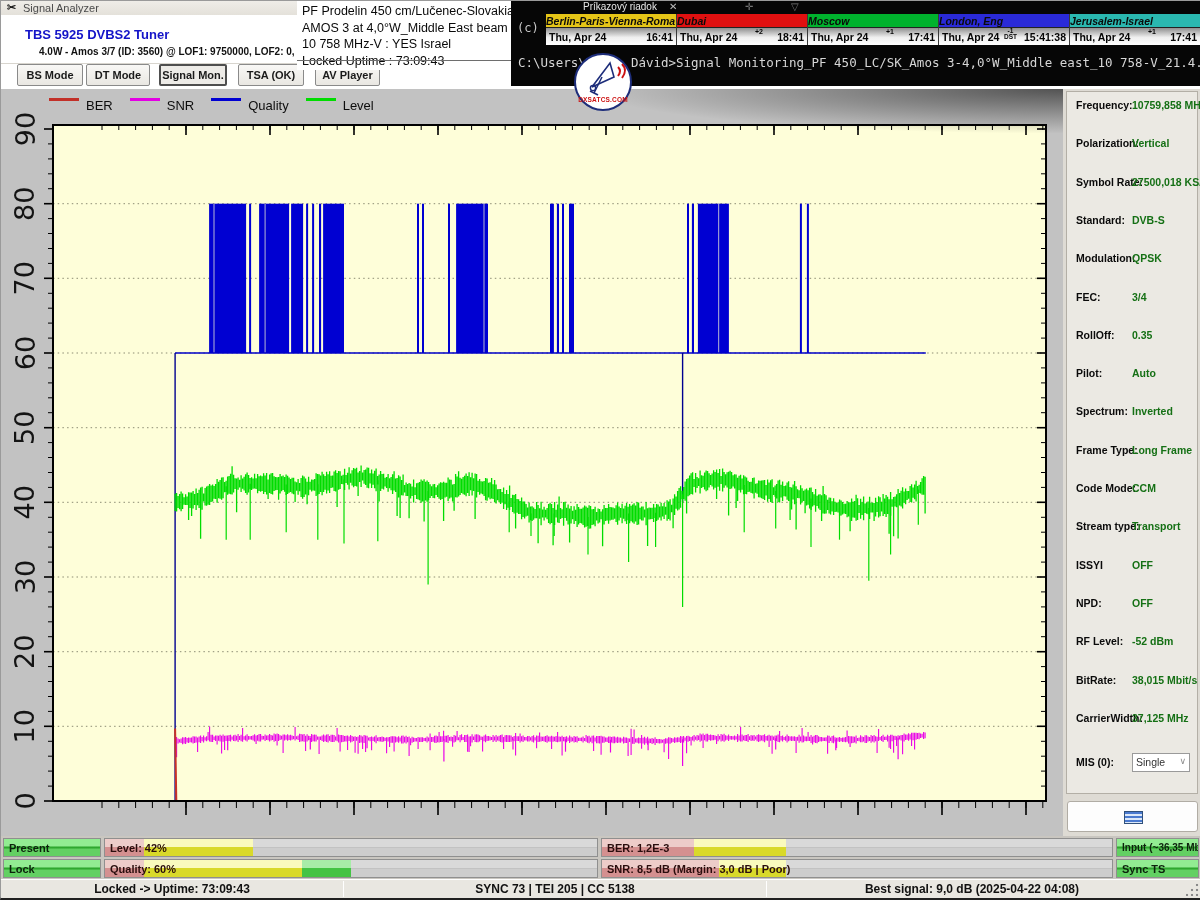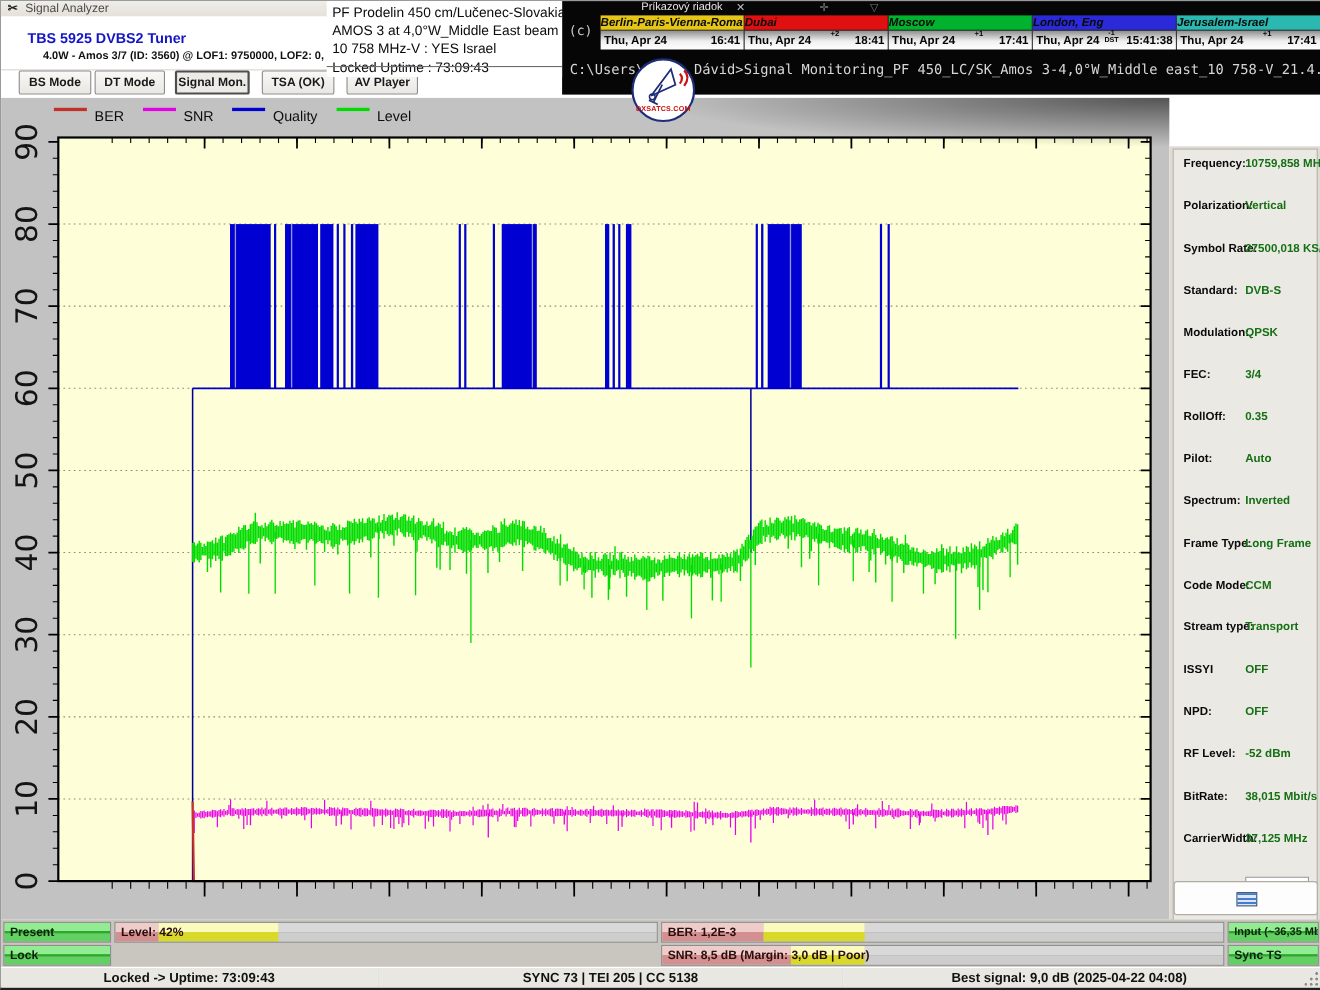--- a/index.html
+++ b/index.html
@@ -60,21 +60,21 @@
   
   #chart-wrap { position:absolute; left:0; top:88px; width:1062px; height:747px; background:#c2c2c2; }
   #cmd-shadow { position:absolute; left:600px; top:88px; width:462px; height:44px; z-index:5;
     background:radial-gradient(ellipse at 100% 0%, rgba(15,15,15,.62), rgba(15,15,15,0) 72%); pointer-events:none; }
   #legend { position:absolute; left:48px; top:97px; height:18px; display:flex; gap:17px; z-index:6; }
   .legend-item { display:flex; gap:7px; }
   .legend-swatch { width:30px; height:3px; }
   .legend-label { font-size:13px; color:#0d0d0d; }
 
   
-  #side-panel { position:absolute; left:1062px; top:88px; width:138px; height:747px; background:#dedbd4;margin-top:44px; }
+  #side-panel { position:absolute; left:1062px; top:88px; width:138px; height:747px; background:#dedbd4; }
   #panel-box { position:absolute; left:3px; top:2px; width:132px; height:703px; background:#ebe9e3;
     border:1px solid #b3afa6; }
   .p-row { position:absolute; left:0; width:100%; height:16px; }
   .p-label { position:absolute; left:9px; font-size:10.5px; font-weight:bold; color:#0a0a0a; white-space:nowrap; }
   .p-value { position:absolute; left:65px; font-size:10.5px; font-weight:bold; color:#157015; white-space:nowrap; }
   #mis-select { position:absolute; left:65px; top:-3px; width:58px; height:19px; background:#fff;
     border:1px solid #9a9a9a; font-size:10.5px; color:#333; padding:2px 3px; cursor:pointer; }
   #mis-chevron { position:absolute; right:3px; top:2px; font-size:9px; color:#8a8a8a; }
   #panel-button { position:absolute; left:1066px; top:800px; width:131px; height:31px; background:#fdfdfd;
     border:1px solid #b0aca4; border-radius:3px; cursor:pointer; }
@@ -638,20 +638,27 @@
         <div class="seg seg-yellow" style="left: 18%; width: 18%;"></div>
         <div class="seg seg-pink" style="left: 0%; width: 18%;"></div>
       <span class="bar-label">BER: 1,2E-3</span>
     </div>
     <div class="bar bar-green" style="left:1115px;top:2px;width:83px">
       <span class="bar-label" style="font-size:10px">Input (~36,35 Mbps)</span>
     </div>
     <div class="bar bar-green" style="left:2px;top:23px;width:98px">
       <span class="bar-label">Lock</span>
     </div>
+    <div class="bar" id="quality-meter" style="left:103px;top:23px;width:494px">
+        <div class="seg seg-gray" style="left: 50%; width: 50%;"></div>
+        <div class="seg seg-green" style="left: 40%; width: 10%;"></div>
+        <div class="seg seg-yellow" style="left: 8%; width: 32%;"></div>
+        <div class="seg seg-pink" style="left: 0%; width: 8%;"></div>
+      <span class="bar-label">Quality: 60%</span>
+    </div>
     <div class="bar" id="snr-meter" style="left:600px;top:23px;width:512px">
         <div class="seg seg-gray" style="left: 36%; width: 64%;"></div>
         <div class="seg seg-yellow" style="left: 23%; width: 13%;"></div>
         <div class="seg seg-pink" style="left: 0%; width: 23%;"></div>
       <span class="bar-label">SNR: 8,5 dB (Margin: 3,0 dB | Poor)</span>
     </div>
     <div class="bar bar-green" style="left:1115px;top:23px;width:83px">
       <span class="bar-label">Sync TS</span>
     </div>
   </div>

